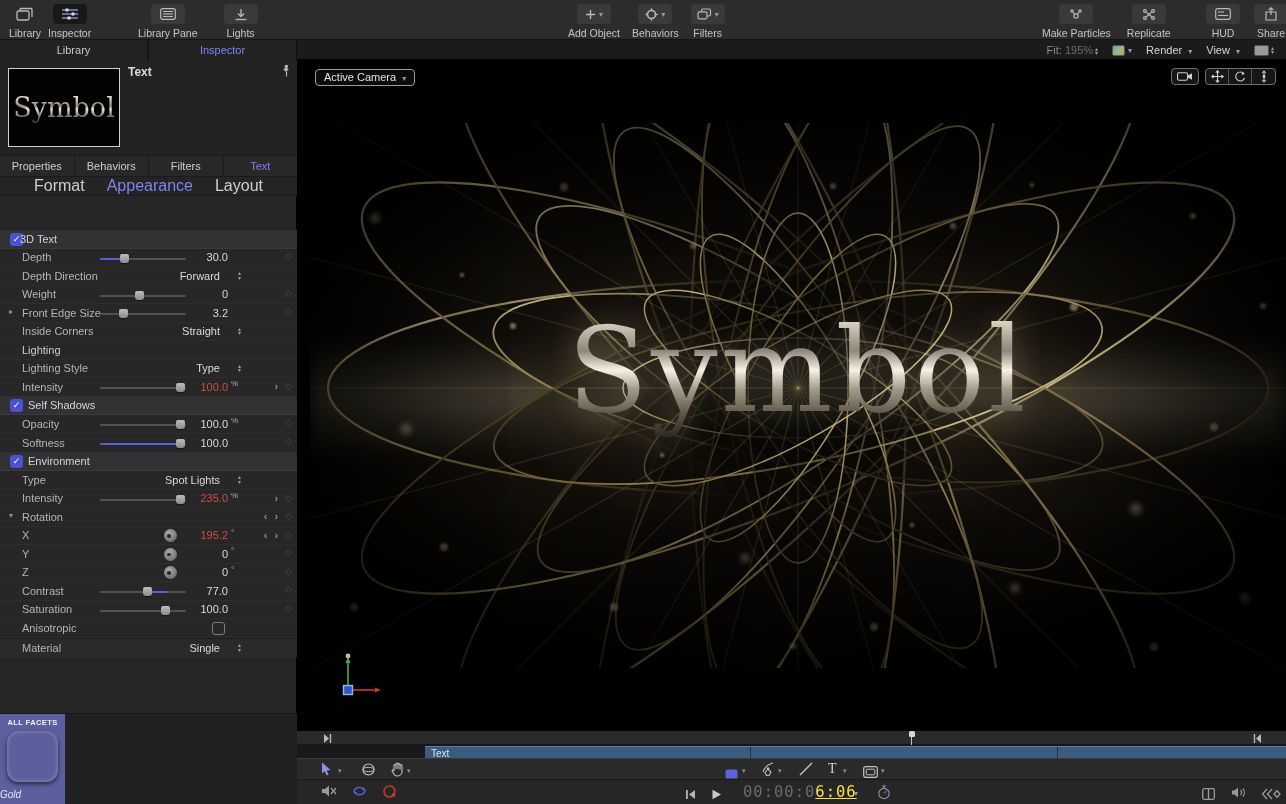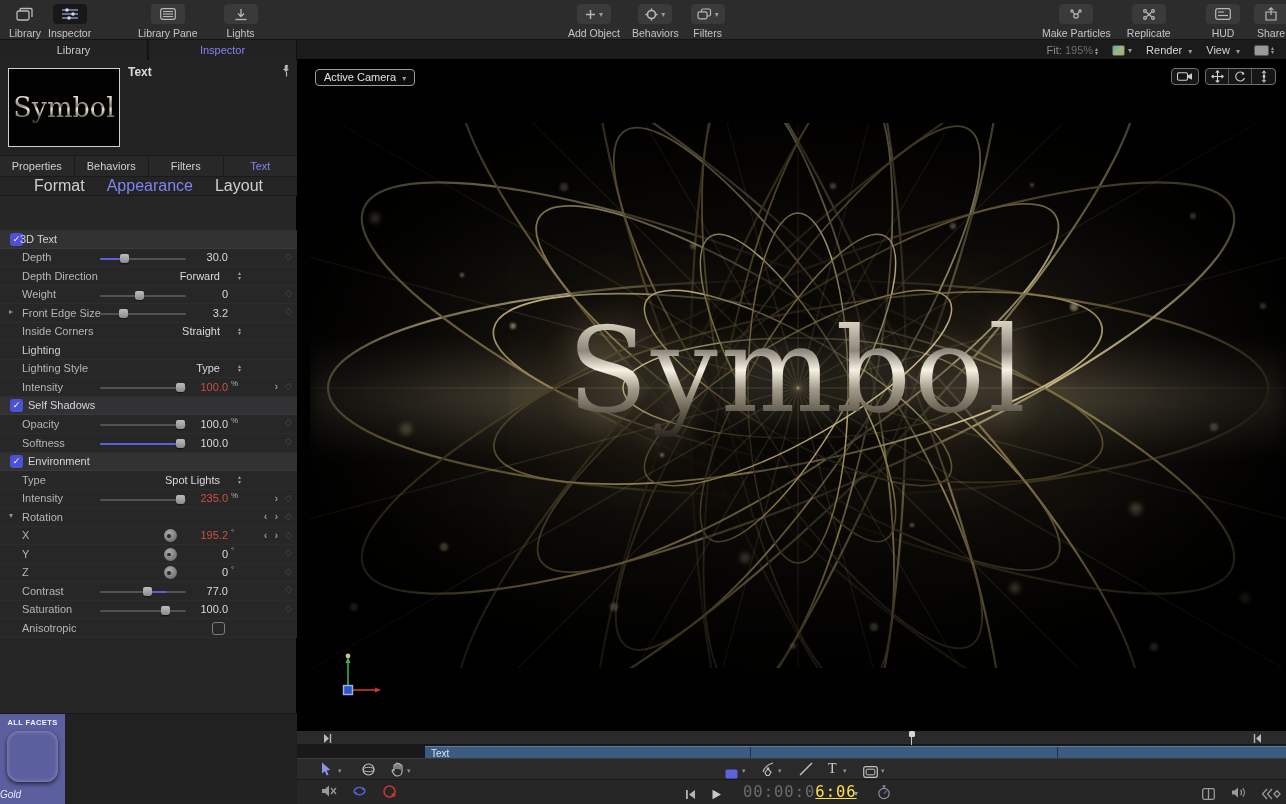--- a/index.html
+++ b/index.html
@@ -516,20 +516,30 @@
             <div class="thumbk" style="left: 64.5px;"></div>
           </div>
           <span class="val">100.0</span>
           <span class="kf">
             <span class="kfd">◇</span>
           </span>
         </div>
         <div class="prow">
           <span class="lbl">Anisotropic</span>
           <span class="cb empty" style="left: 212px;"></span>
+        </div>
+        <div class="prow msec">
+          <span class="lbl">Material</span>
+          <span class="pop">
+            <span>Single</span>
+            <span class="stepper">
+              <span>▴</span>
+              <span>▾</span>
+            </span>
+          </span>
         </div>
       </div>
 
     <div id="matwell">
       <div id="facetcell">
         <div id="facetlabel">ALL FACETS</div>
         <div id="matball"></div>
         <div id="matname">Gold</div>
       </div>
     </div>

